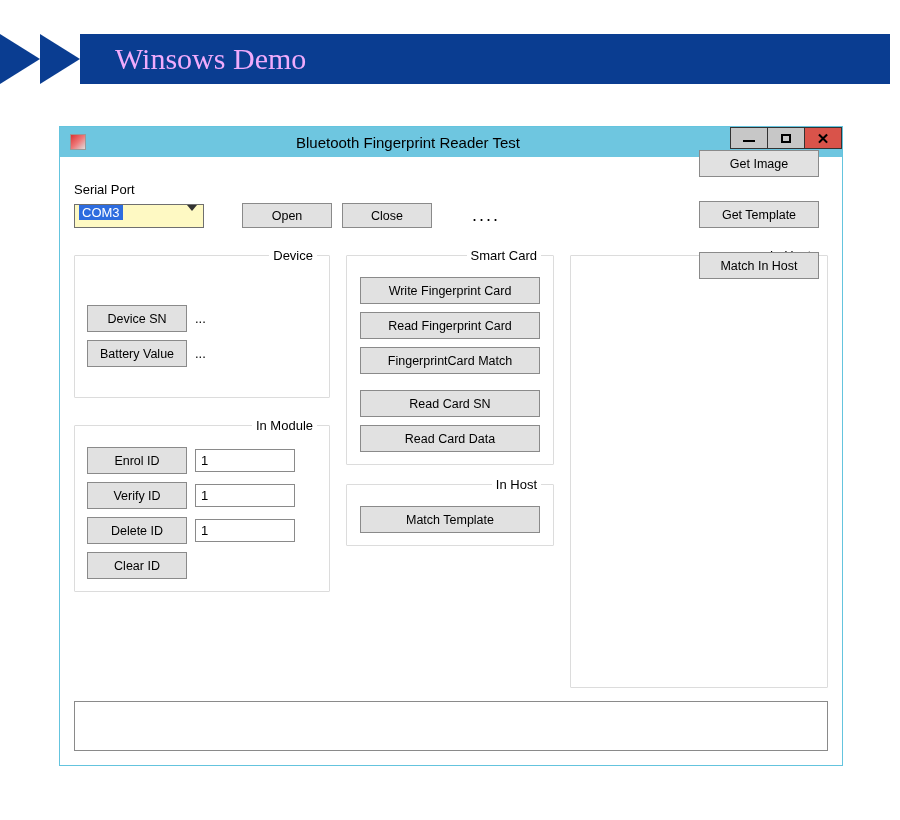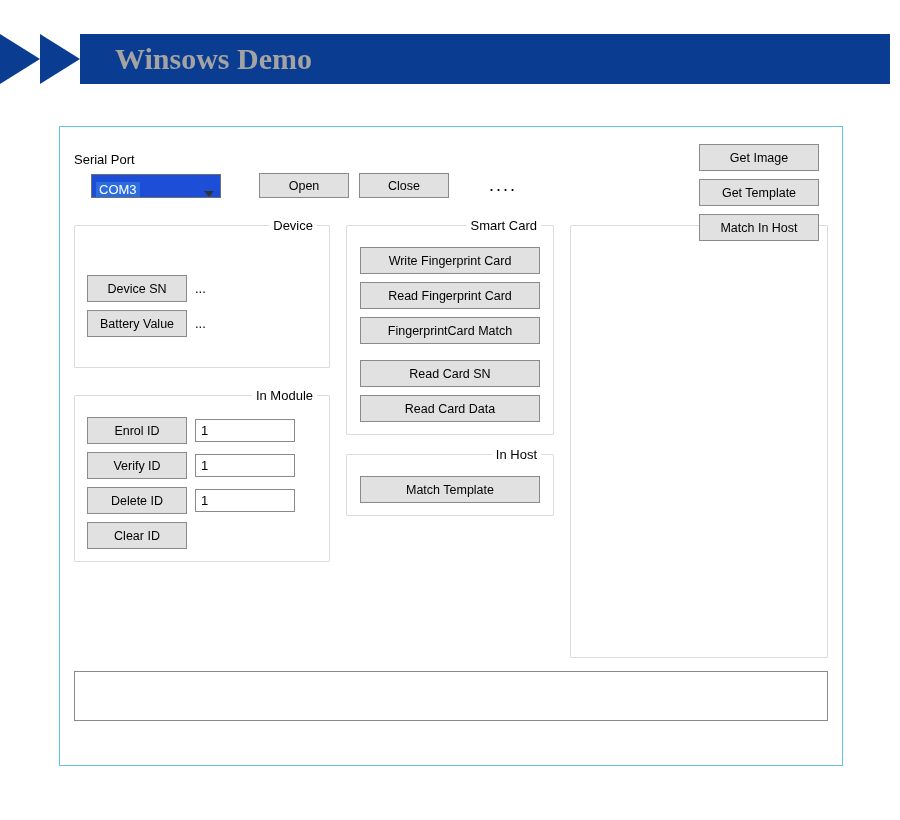--- a/index.html
+++ b/index.html
@@ -32,23 +32,23 @@
     left: 80px;
     top: 10px;
     height: 50px;
     width: 810px;
     background: #0a3d91;
     display: flex;
     align-items: center;
     padding-left: 35px;
   }
   .banner-text {
-    color: #a3a3a3;
+    color: #f0abfc;
     font-family: "Times New Roman", serif;
-    font-weight: bold;
+    font-weight: normal;
     font-size: 30px;
   }
 
   
   .window {
     position: absolute;
     left: 59px;
     top: 126px;
     width: 784px;
     height: 640px;
@@ -118,28 +118,27 @@
     display: flex;
     align-items: center;
     gap: 10px;
     margin-bottom: 20px;
   }
 
   .combo {
     width: 130px;
     height: 24px;
     border: 1px solid #6f6f6f;
-    background: #1d4ed8;
-    display: flex;
-    align-items: flex-end;
+    background: #fef9c3;
+    display: flex;
+    align-items: flex-start;
     font-size: 13px;
     padding: 0 4px;
     position: relative;
     cursor: pointer;
-    margin-left: 17px;
   }
   .combo .sel {
     background: #2d6cdf;
     color: #fff;
     padding: 0 3px;
   }
   .combo .caret {
     position: absolute;
     right: 6px;
     width: 0; height: 0;
@@ -220,25 +219,25 @@
   .col1 { width: 256px; }
   .col2 { width: 208px; }
   .col3 { flex: 1; }
 
   .col3 .inhost-box {
     height: 440px;
     position: relative;
   }
   .col3 .inhost-buttons {
     position: absolute;
-    bottom: 18px;
+    bottom: 10px;
     right: 8px;
     display: flex;
     flex-direction: column;
-    gap: 8px;
+    gap: 24px;
     align-items: stretch;
   }
 
   .sc-col .btn-wide { margin: 0 auto; }
   .sc-col .row { justify-content: center; }
 
   .log-box {
     position: absolute;
     left: 14px;
     right: 14px;
@@ -255,20 +254,35 @@
 
 <div class="banner-wrap">
   <div class="arrow-1"></div>
   <div class="arrow-2"></div>
   <div class="banner-bar">
     <span class="banner-text">Winsows Demo</span>
   </div>
 </div>
 
 <div class="window">
+  <div class="titlebar">
+    <div class="app-icon"></div>
+    <div class="title">Bluetooth Fingerprint Reader Test</div>
+    <div class="win-controls">
+      <div class="win-btn">
+          <div class="min-line"></div>
+        </div>
+      <div class="win-btn">
+          <div class="max-box"></div>
+        </div>
+      <div class="win-btn close">
+          <span class="x">✕</span>
+        </div>
+    </div>
+  </div>
 
   <div class="client">
 
     <span class="label serial-port-label">Serial Port</span>
 
     <div class="top-row">
       <div class="combo">
         <span class="sel">COM3</span>
         <span class="caret"></span>
       </div>

